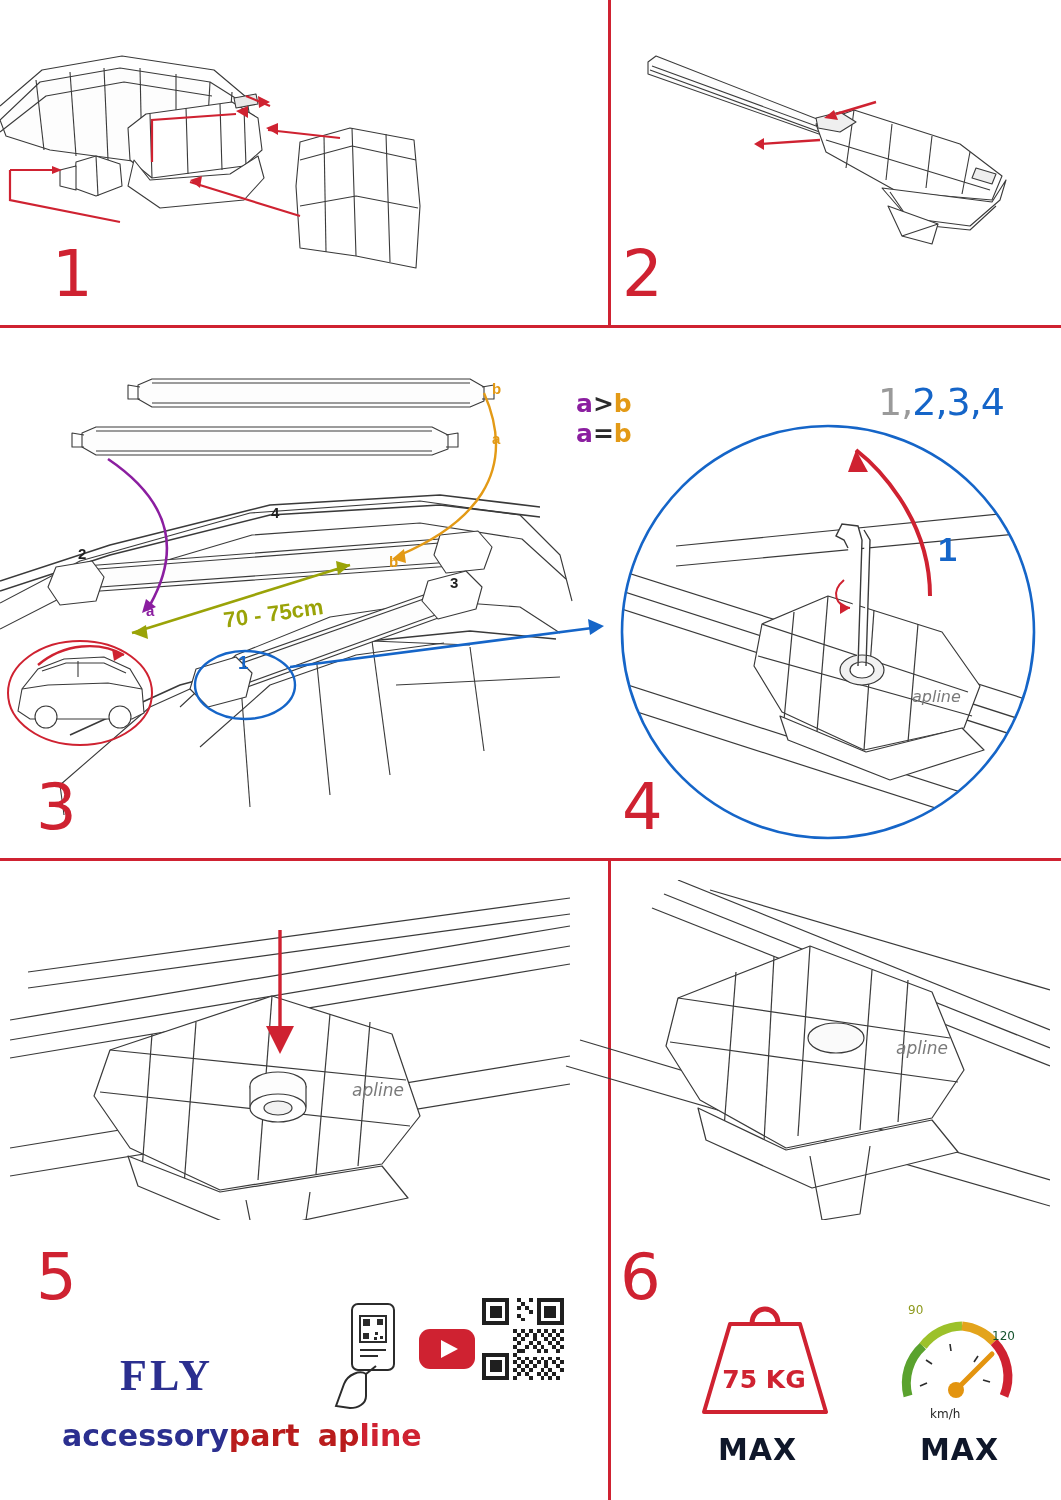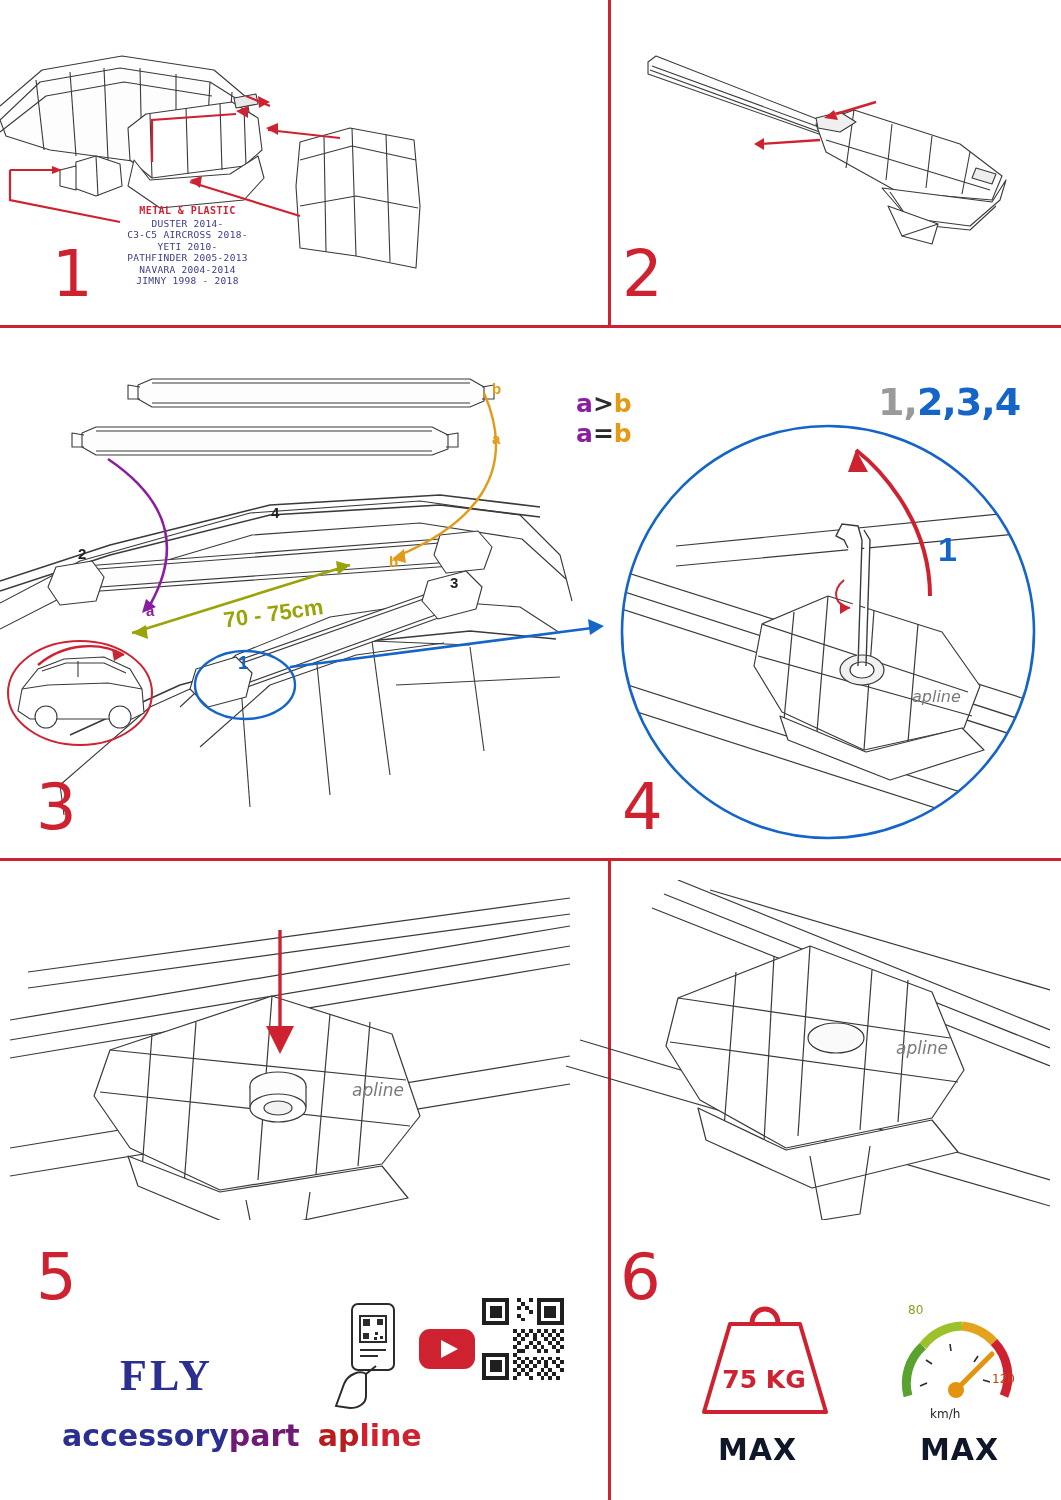--- a/index.html
+++ b/index.html
@@ -119,21 +119,21 @@
     color: #9aa308;
     transform: rotate(-8deg);
     transform-origin: left top;
   }
 
   .seq {
     position: absolute;
     left: 878px;
     top: 380px;
     font-family: "DejaVu Sans", sans-serif;
-    font-weight: bold;
+    font-weight: normal;
     font-size: 38px;
     letter-spacing: -1px;
   }
   .seq .g { color: #9a9a9a; }
   .seq .bl { color: #1565c8; }
 
   
   .brand-fly {
     position: absolute;
     left: 120px;
@@ -148,21 +148,21 @@
     position: absolute;
     left: 62px;
     top: 1418px;
     font-family: "DejaVu Sans", sans-serif;
     font-weight: bold;
     font-size: 30px;
     letter-spacing: 0px;
     white-space: nowrap;
   }
   .brand-line .accessory { color: #2b2f8f; }
-  .brand-line .part { color: #701a75; }
+  .brand-line .part { color: #b91c1c; }
   .brand-line .ap { color: #b91c1c; margin-left: 18px; }
   .brand-line .lineword { color: #cf2231; }
 
   
   .maxlabel {
     position: absolute;
     font-family: "DejaVu Sans", sans-serif;
     font-weight: bold;
     font-size: 30px;
     color: #0f172a;
@@ -189,21 +189,21 @@
     font-size: 12px;
     color: #1f1f1f;
   }
   .gauge-t {
     position: absolute;
     font-family: "DejaVu Sans", sans-serif;
     font-size: 12px;
     color: #8e9a1f;
   }
   .gauge-t.t60  { left: 908px; top: 1303px; }
-  .gauge-t.t120 { left: 992px; top: 1372px; color:#c2410c; }
+  .gauge-t.t120 { left: 992px; top: 1329px; color:#14532d; }
 </style>
 </head>
 <body>
 
 <div class="page">
 
   <div class="rule r1"></div>
   <div class="rule r2"></div>
   <div class="vrule v1"></div>
   <div class="vrule v2"></div>
@@ -253,29 +253,20 @@
     </g>
     <g fill="#cf2231">
       <path d="M270 92 L258 86 L259 98 Z"></path>
       <path d="M266 118 L278 113 L278 125 Z"></path>
       <path d="M236 101 L248 96 L248 108 Z"></path>
       <path d="M190 170 L202 166 L200 178 Z"></path>
       <path d="M52 156 L62 160 L52 164 Z"></path>
     </g>
   </svg>
 
-  <div class="compat">
-    <div class="head">METAL &amp; PLASTIC</div>
-    <div>DUSTER 2014-</div>
-    <div>C3-C5 AIRCROSS 2018-</div>
-    <div>YETI 2010-</div>
-    <div>PATHFINDER 2005-2013</div>
-    <div>NAVARA 2004-2014</div>
-    <div>JIMNY 1998 - 2018</div>
-  </div>
 
   <div class="stepnum s1">1</div>
 
   <svg class="art" style="left:640px; top:40px;" width="420" height="230" viewBox="0 0 420 230">
     <g fill="none" stroke="#3a3a3a" stroke-width="1.1" stroke-linejoin="round">
 
       <path d="M8 22 L16 16 L200 88 L196 100 L8 34 Z" fill="#fdfdfd"></path>
       <path d="M12 26 L198 94"></path>
       <path d="M10 30 L196 98"></path>
 
@@ -592,20 +583,20 @@
     <g stroke="#2b2b2b" stroke-width="1.6">
       <path d="M30 86 L37 83"></path>
         <path d="M36 60 L42 64"></path>
         <path d="M60 44 L61 51"></path>
       <path d="M88 56 L84 62"></path>
         <path d="M100 82 L93 80"></path>
     </g>
     <path d="M66 90 L102 54" stroke="#e3940f" stroke-width="5" stroke-linecap="round"></path>
     <circle cx="66" cy="90" r="8" fill="#e3940f"></circle>
   </svg>
-  <div class="gauge-t t60">80</div>
+  <div class="gauge-t t60">90</div>
   <div class="gauge-t t120">120</div>
   <div class="kmh">km/h</div>
   <div class="maxlabel s">MAX</div>
 
   <div class="stepnum s6">6</div>
 
 </div>
 
 </body></html>

